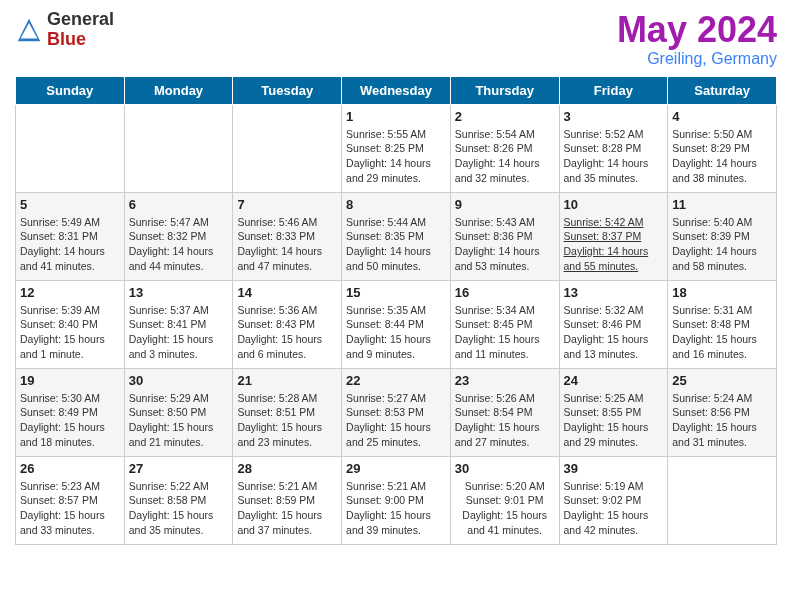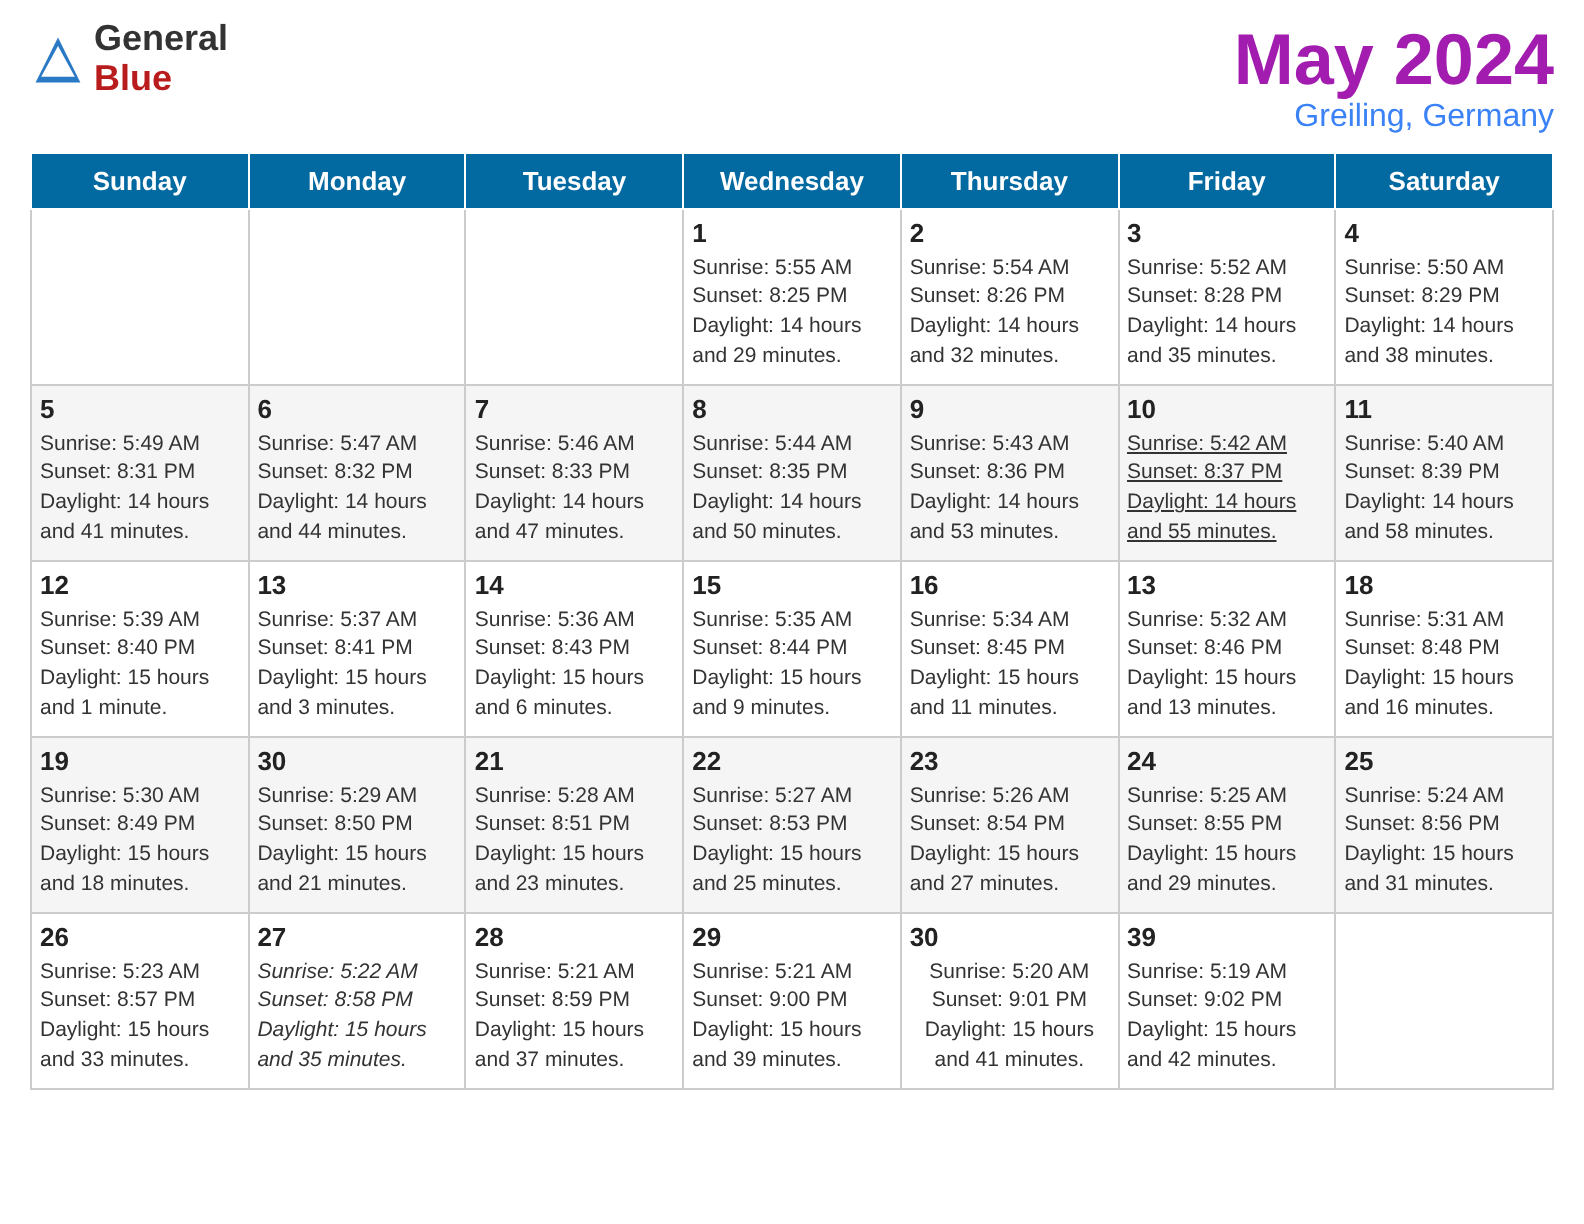--- a/index.html
+++ b/index.html
@@ -313,21 +313,21 @@
       <tr>
         <td>
           <span class="day-num">26</span>
           <div class="cell-info" style="white-space: pre-line;">Sunrise: 5:23 AM
 Sunset: 8:57 PM
 Daylight: 15 hours
 and 33 minutes.</div>
         </td>
         <td>
           <span class="day-num">27</span>
-          <div class="cell-info" style="white-space: pre-line; font-style: italic;">Sunrise: 5:22 AM
+          <div class="cell-info" style="white-space: pre-line;">Sunrise: 5:22 AM
 Sunset: 8:58 PM
 Daylight: 15 hours
 and 35 minutes.</div>
         </td>
         <td>
           <span class="day-num">28</span>
           <div class="cell-info" style="white-space: pre-line;">Sunrise: 5:21 AM
 Sunset: 8:59 PM
 Daylight: 15 hours
 and 37 minutes.</div>

